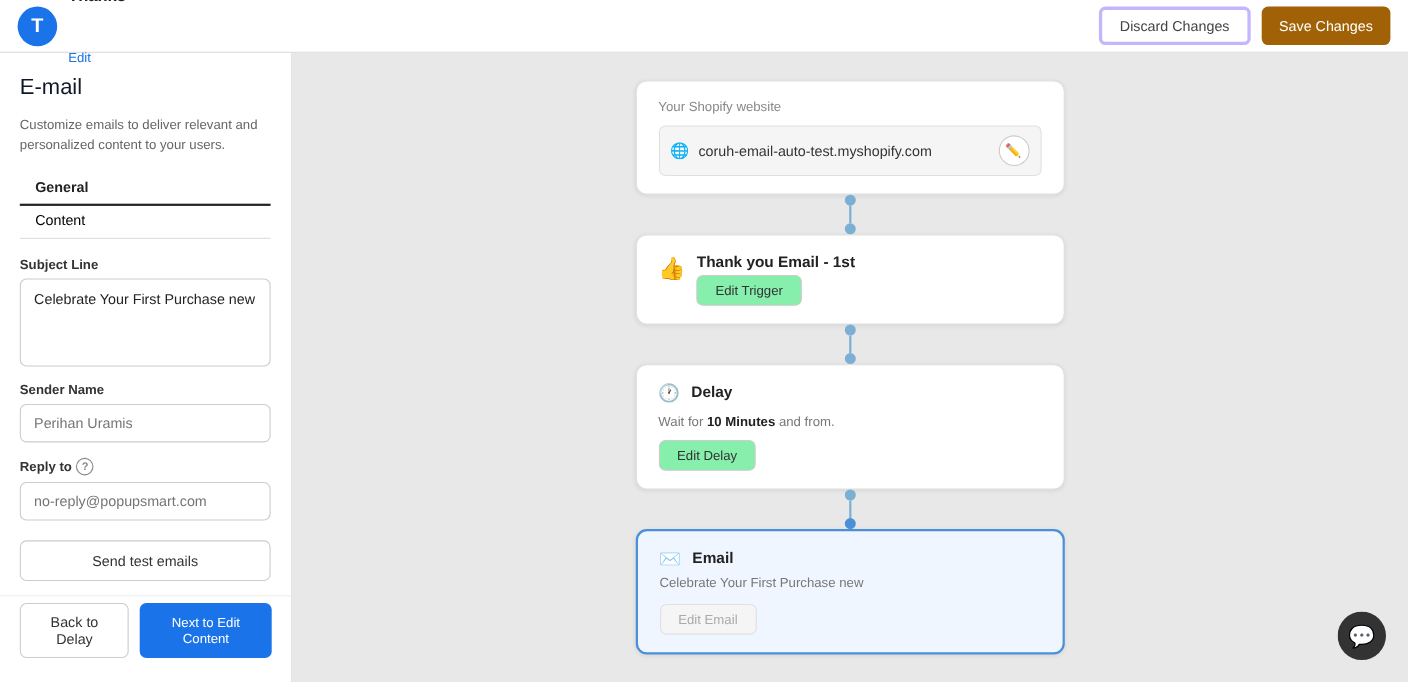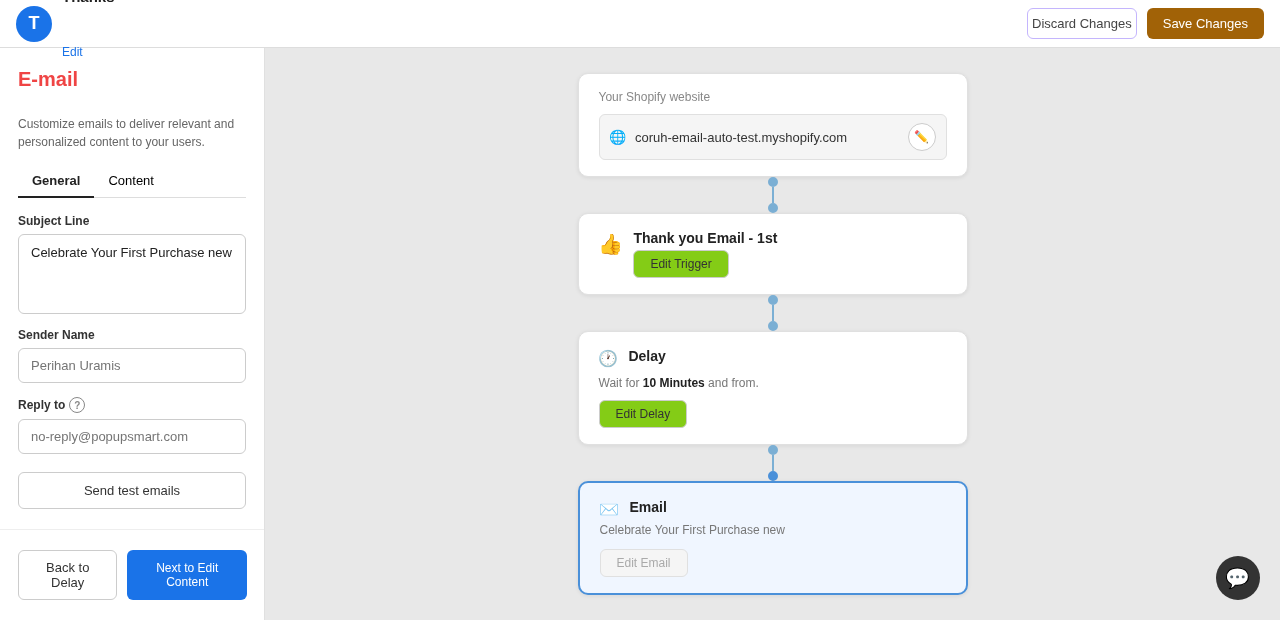--- a/index.html
+++ b/index.html
@@ -15,41 +15,41 @@
     .logo-circle {
       width: 36px; height: 36px; border-radius: 50%;
       background: #1a73e8; display: flex; align-items: center; justify-content: center;
       color: #fff; font-size: 18px; font-weight: bold;
     }
     .header-title-group { display: flex; flex-direction: column; gap: 40px; }
     .header-title { font-size: 15px; font-weight: 600; color: #222; }
     .header-subtitle { font-size: 12px; color: #1a73e8; }
     .header-right { display: flex; gap: 10px; }
     .btn-discard {
-      padding: 7px 4px; border: 1px solid #c4b5fd; border-radius: 6px;
+      padding: 7px 16px; border: 3px solid #c4b5fd; border-radius: 6px;
       background: #fff; font-size: 13px; cursor: pointer; color: #444;
     }
     .btn-save {
       padding: 7px 16px; border: none; border-radius: 6px;
       background: #a16207; color: #fff; font-size: 13px; cursor: pointer; font-weight: 500;
     }
 
     
     .main-content { display: flex; height: calc(620px - 48px); }
 
     
     .left-panel {
       width: 265px; background: #fff; padding: 20px 18px;
       display: flex; flex-direction: column; gap: 0;
       border-right: 1px solid #e0e0e0; position: relative;
       overflow-y: auto;
     }
-    .panel-title { font-size: 20px; font-weight: 700; color: #ef4444; margin-bottom: 24px; }
+    .panel-title { font-size: 20px; font-weight: 400; color: #0f172a; margin-bottom: 13px; }
     .panel-desc { font-size: 12px; color: #666; line-height: 1.5; margin-bottom: 16px; }
-    .tabs { display: flex; gap: 0; border-bottom: 1px solid #ddd; margin-bottom: 16px; }
+    .tabs { display: flex; gap: 0; border-bottom: 1px solid #ddd; margin-bottom: 16px; flex-direction: column; }
     .tab {
       padding: 6px 14px 8px; font-size: 13px; cursor: pointer; color: #000000;
       border-bottom: 2px solid transparent; margin-bottom: -1px;
     }
     .tab.active { color: #222; font-weight: 600; border-bottom: 2px solid #222; }
 
     .field-label { font-size: 12px; font-weight: 600; color: #333; margin-bottom: 6px; margin-top: 14px; display: flex; align-items: center; gap: 4px; }
     .field-label:first-of-type { margin-top: 0; }
     textarea {
       width: 100%; border: 1px solid #ccc; border-radius: 6px;
@@ -68,22 +68,22 @@
     }
 
     .btn-send-test {
       width: 100%; padding: 10px; border: 1px solid #ccc; border-radius: 6px;
       background: #fff; font-size: 13px; cursor: pointer; color: #333;
       margin-top: 18px; font-family: inherit;
     }
 
     
     .bottom-bar {
-      position: absolute; bottom: 0; left: 0; width: 265px;
-      background: #fff; padding: 20px 18px;
+      position: absolute; bottom: 16px; left: 0; width: 265px;
+      background: #fff; padding: 6px 18px;
       display: flex; gap: 10px; border-top: 1px solid #eee;
     }
     .btn-back {
       padding: 9px 16px; border: 1px solid #ccc; border-radius: 6px;
       background: #fff; font-size: 13px; cursor: pointer; color: #333; font-family: inherit;
     }
     .btn-next {
       padding: 9px 16px; border: none; border-radius: 6px;
       background: #1a73e8; color: #fff; font-size: 12px; cursor: pointer; font-family: inherit;
     }
@@ -133,21 +133,21 @@
     }
 
     .trigger-row { display: flex; align-items: flex-start; gap: 10px; }
     .thumb-icon { font-size: 20px; color: #555; margin-top: 2px; }
     .card-title { font-size: 14px; font-weight: 700; color: #222; margin-bottom: 4px; }
     .card-desc { font-size: 12px; color: #777; line-height: 1.4; margin-bottom: 12px; }
     .card-desc-inline { font-size: 12px; color: #777; }
     .card-desc-inline strong { color: #222; font-weight: 700; }
     .btn-edit {
       padding: 6px 16px; border: 1px solid #ccc; border-radius: 6px;
-      background: #84cc16; font-size: 12px; cursor: pointer; color: #333; font-family: inherit;
+      background: #86efac; font-size: 12px; cursor: pointer; color: #333; font-family: inherit;
     }
     .btn-edit-disabled {
       padding: 6px 16px; border: 1px solid #e0e0e0; border-radius: 6px;
       background: #f5f5f5; font-size: 12px; cursor: not-allowed; color: #aaa; font-family: inherit;
     }
 
     .delay-row { display: flex; align-items: center; gap: 10px; margin-bottom: 8px; }
     .clock-icon { font-size: 16px; color: #555; }
 
     .email-row { display: flex; align-items: center; gap: 10px; margin-bottom: 4px; }

